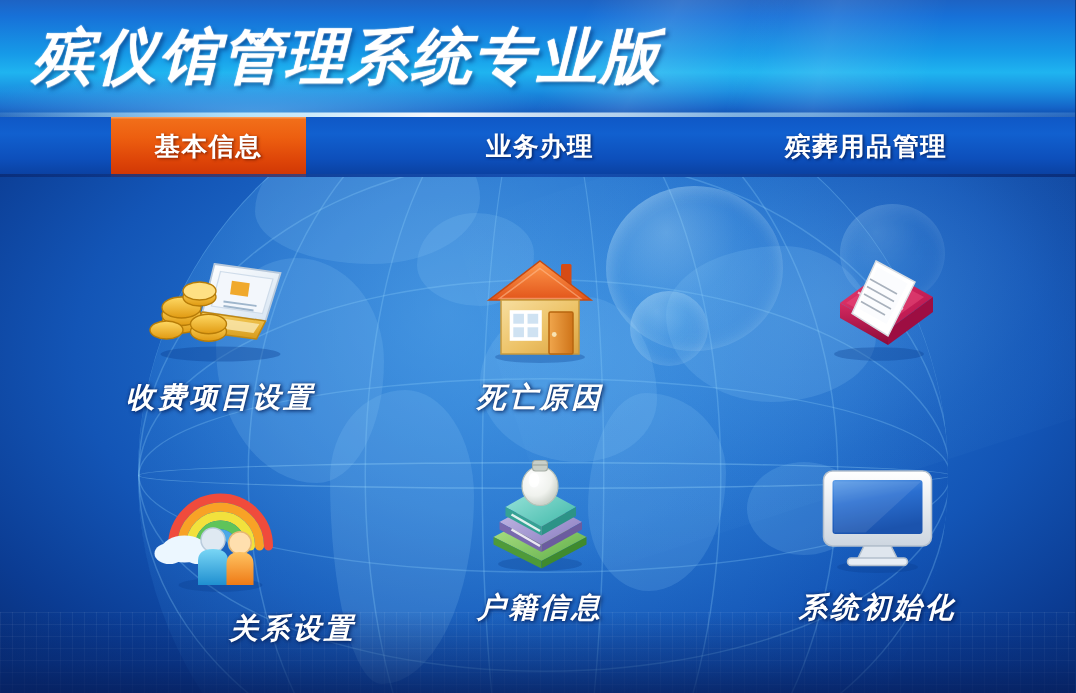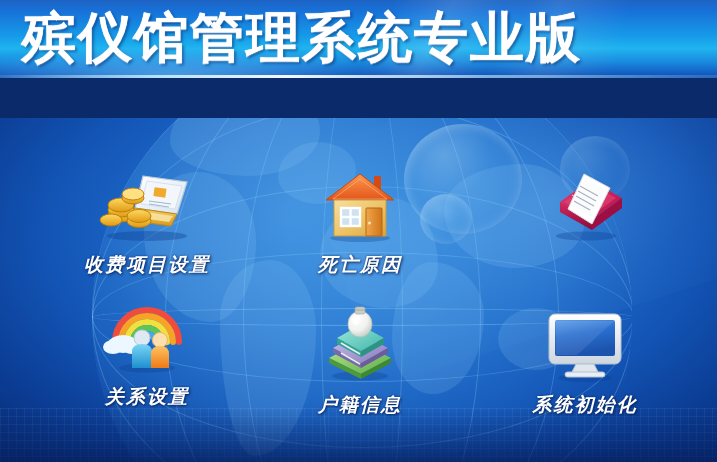--- a/index.html
+++ b/index.html
@@ -46,25 +46,26 @@
     position: absolute;
     left: -40px; bottom: -28px;
     width: 420px; height: 60px;
     background: radial-gradient(ellipse at center, rgba(120,210,255,0.55) 0%, rgba(120,210,255,0.0) 70%);
     pointer-events: none;
   }
   .app-title {
     position: absolute;
     left: 22px;
     top: 9px;
-    font-size: 54px;
+    font-size: 40px;
     line-height: 58px;
     font-weight: bold;
     color: #ffffff;
     letter-spacing: 2px;
+    font-style: italic;
     text-shadow:
       0 0 1px rgba(255,255,255,0.9),
       2px 2px 3px rgba(0,40,110,0.55),
       0 1px 0 rgba(255,255,255,0.5);
     white-space: nowrap;
   }
   .header-bottom-line {
     position: absolute;
     left: 0; bottom: 0;
     width: 717px; height: 3px;
@@ -230,38 +231,50 @@
     font-weight: bold;
     color: #ffffff;
     letter-spacing: 2px;
     text-shadow: 1px 1px 3px rgba(0,25,80,0.85), 0 0 2px rgba(0,30,90,0.6);
     white-space: nowrap;
   }
   
   #tile-0 { left: 57px;  top: 46px; }
   #tile-1 { left: 270px; top: 46px; }
   #tile-2 { left: 495px; top: 46px; }
-  #tile-3 { left: 57px;  top: 178px; }
+  #tile-3 { left: 57px;  top: 200px; text-align: right; }
   #tile-4 { left: 270px; top: 186px; }
   #tile-5 { left: 495px; top: 186px; }
 
   svg { display: block; overflow: visible; }
 </style>
 </head>
 <body>
 
 <div id="app">
 
   <div class="header">
     <div class="header-sheen"></div>
     <div class="header-glow"></div>
     <div class="app-title">殡仪馆管理系统专业版</div>
     <div class="header-bottom-line"></div>
   </div>
 
+  <div class="navbar">
+    <div class="nav-item active" id="nav-0">
+      <span class="nav-label">基本信息</span>
+    </div>
+    <div class="nav-item" id="nav-1">
+      <span class="nav-label">业务办理</span>
+    </div>
+    <div class="nav-item" id="nav-2">
+      <span class="nav-label">殡葬用品管理</span>
+    </div>
+    <div class="navbar-underline"></div>
+  </div>
 
   <div class="content">
 
     <div class="globe">
       <div class="land l1"></div>
       <div class="land l2"></div>
       <div class="land l3"></div>
       <div class="land l4"></div>
       <div class="land l5"></div>
       <div class="land l6"></div>

